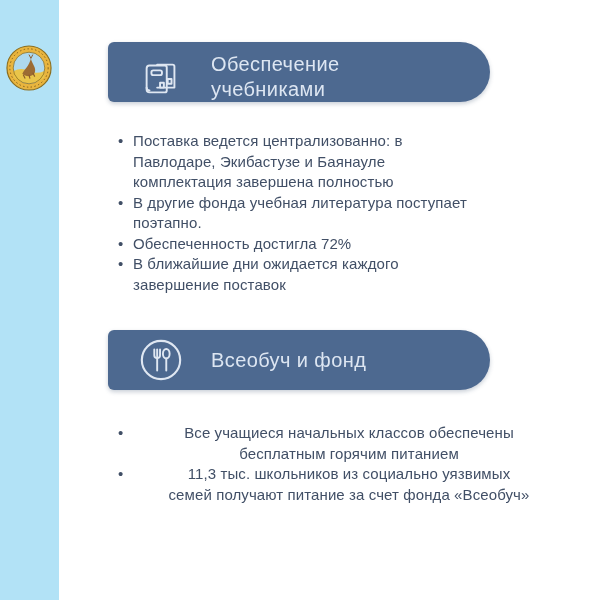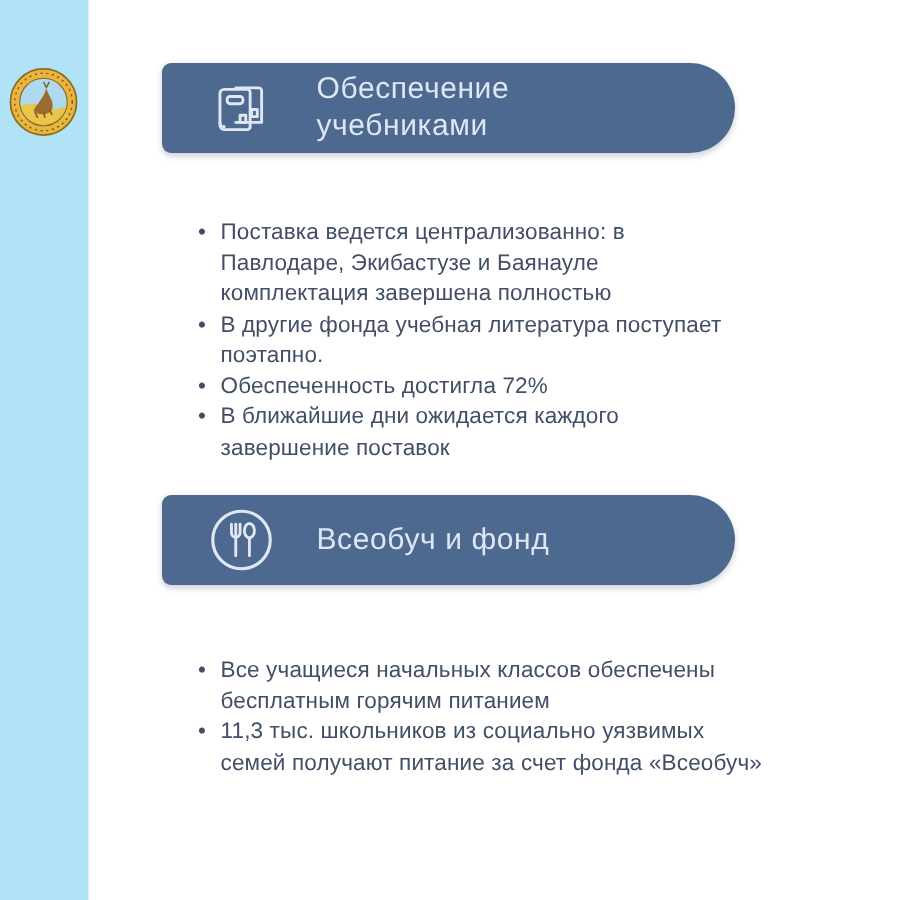--- a/index.html
+++ b/index.html
@@ -28,35 +28,35 @@
   }
   .banner .icon-wrap {
     margin-left:29px; width:48px; height:48px; flex:0 0 auto;
     display:flex; align-items:center; justify-content:center;
   }
   .banner-title {
     margin-left:26px;
     font-size:20px; line-height:25px; letter-spacing:0.4px; font-weight:500;
   }
   .banner-title span { display:block; }
-  .banner-1 { top:42px; }
+  .banner-1 { top:42px;align-items:flex-end; }
   .banner-2 { top:330px; }
   ul.bullets {
     position:absolute; left:116px; width:432px;
-    margin:14px; padding:0 0 0 17px; list-style:none;
+    margin:0; padding:0 0 0 17px; list-style:none;
     color:var(--body-text,#414f66);
     font-size:15px; line-height:20.5px; font-weight:500; letter-spacing:0.1px;
   }
   ul.bullets li { position:relative; white-space:pre-line; }
   ul.bullets li::before {
     content:"\2022";
     position:absolute; left:-15px; top:0;
   }
   .list-1 { top:131px; }
-  .list-2 { top:423px; }
+  .list-2 { top:423px;text-align:center; }
   svg { display:block; }
 </style>
 </head>
 <body>
 
 <div class="slide">
 
   <div class="strip"></div>
 
   <div class="logo">

